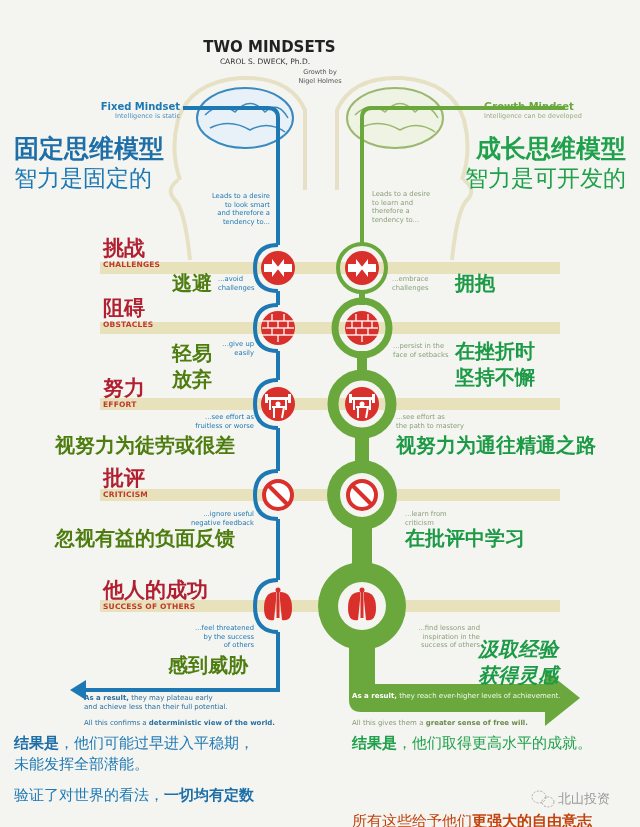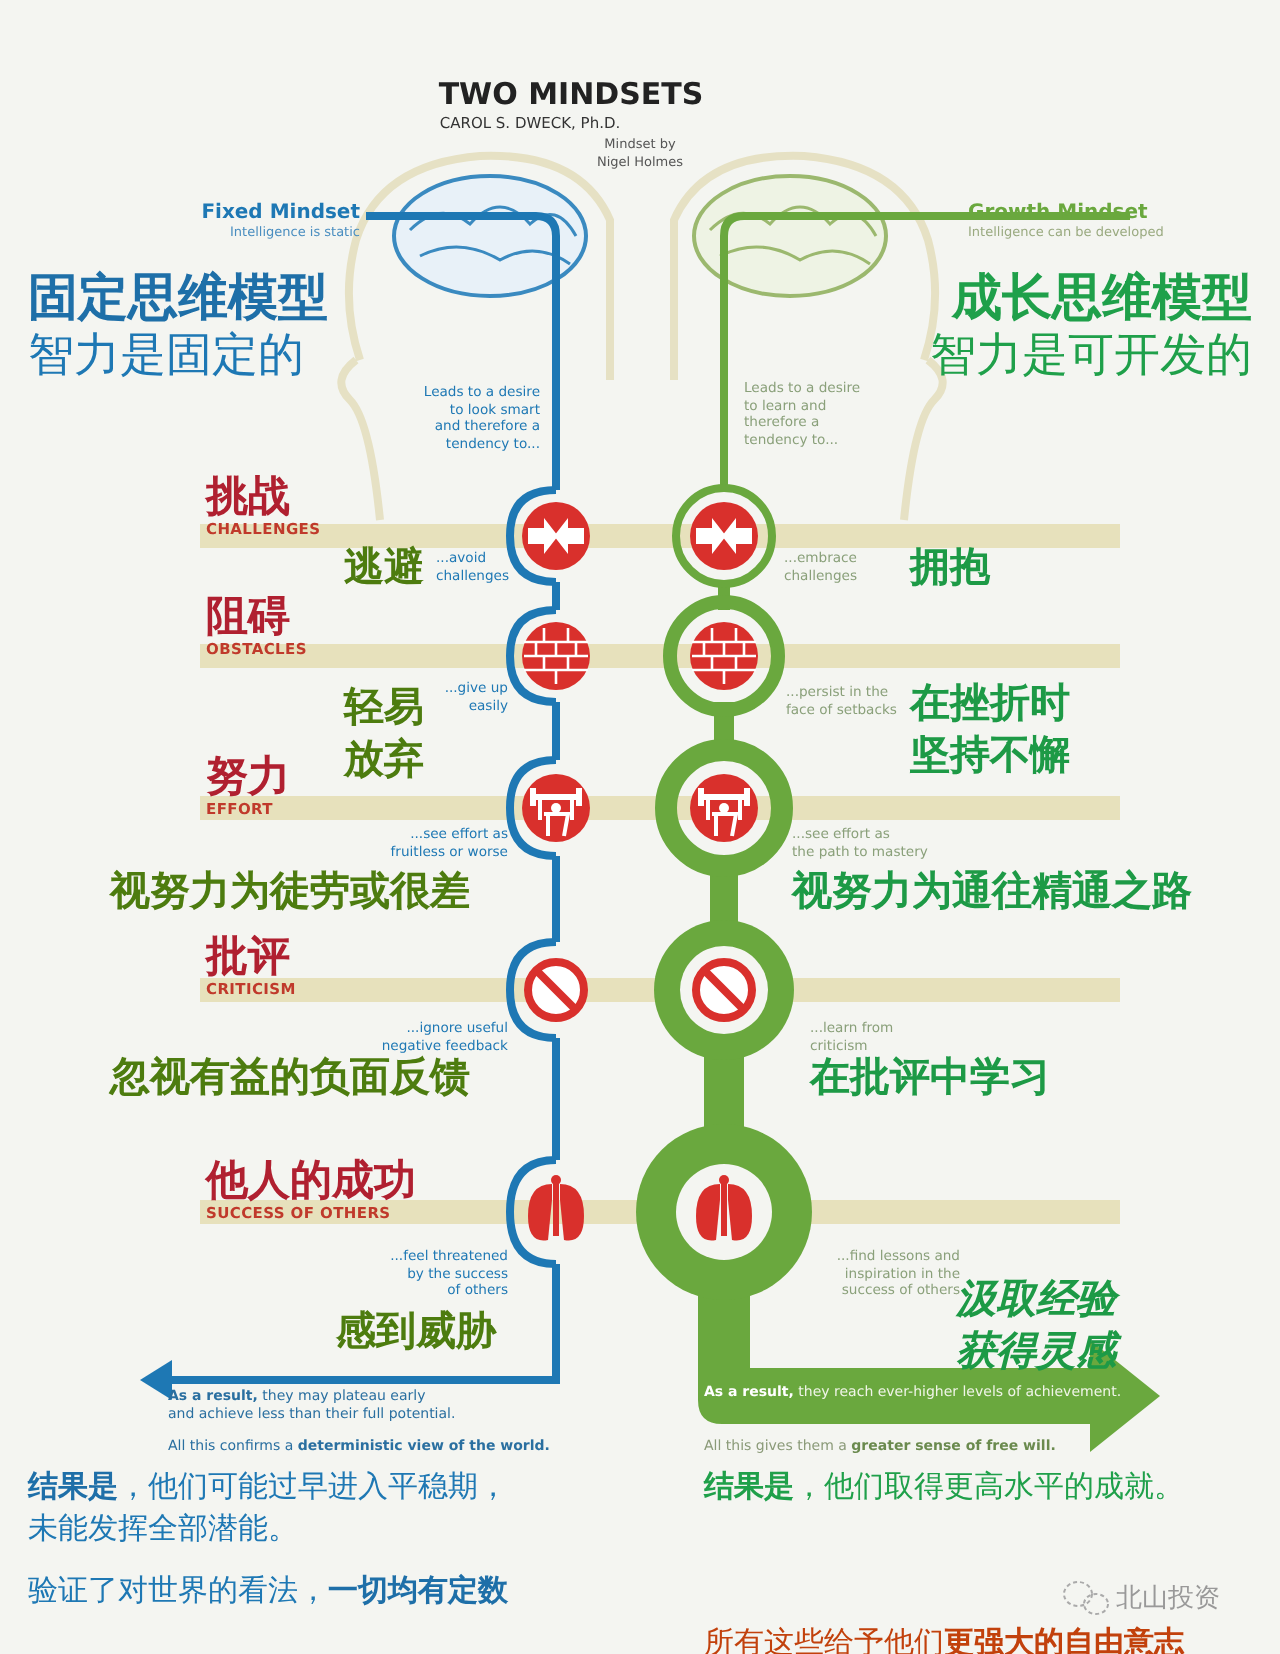--- a/index.html
+++ b/index.html
@@ -1,18 +1,18 @@
 <!DOCTYPE html>
 <html><head>
 <meta charset="utf-8">
 <style>
   html,body{margin:0;padding:0;}
   body{width:640px;height:827px;background:#f4f5f1;position:relative;overflow:hidden;font-family:"DejaVu Sans","Liberation Sans",sans-serif;}
   .abs{position:absolute;}
-  .title{left:16px;width:539px;top:38px;text-align:center;font-family:"DejaVu Sans",sans-serif;font-weight:bold;font-size:15px;color:#222;letter-spacing:0px;}
+  .title{left:0;width:539px;top:38px;text-align:center;font-family:"DejaVu Sans",sans-serif;font-weight:bold;font-size:15px;color:#222;letter-spacing:0px;}
   .author{left:0;width:530px;top:57px;text-align:center;font-size:7.5px;color:#333;}
   .credit{left:0;width:640px;top:68px;text-align:center;font-size:6.5px;color:#555;line-height:9px;}
   .mind-name{font-weight:bold;font-size:10px;}
   .mind-sub{font-size:6.5px;color:#4a8ec0;}
   .cn-big{font-weight:bold;font-size:25px;line-height:30px;}
   .cn-sub{font-size:23px;line-height:28px;}
   .small-en{font-size:6.8px;line-height:8.5px;}
   .cat-cn{font-weight:bold;font-size:21px;color:#b02030;line-height:24px;}
   .cat-en{font-weight:bold;font-size:7.5px;color:#c0392b;letter-spacing:0.2px;}
   .blue{color:#1e78b4;}
@@ -151,21 +151,21 @@
 
   <g fill="none" stroke="#aaa" stroke-width="1" stroke-dasharray="2,1.5">
     <ellipse cx="539" cy="797" rx="7" ry="6"></ellipse>
     <ellipse cx="548" cy="802" rx="6" ry="5"></ellipse>
   </g>
 </svg>
 
 <div class="abs title">TWO MINDSETS</div>
 <div class="abs author">CAROL S. DWECK, Ph.D.</div>
 <div class="abs credit">
-  <div>Mindset by</div>
+  <div>Growth by</div>
   <div>Nigel Holmes</div>
 </div>
 
 <div class="abs" style="left:60px;top:101px;width:120px;text-align:right;">
   <div class="mind-name blue">Fixed Mindset</div>
   <div class="mind-sub">Intelligence is static</div>
 </div>
 <div class="abs cn-big" style="left:14px;top:134px;color:#1e6fa8;">固定思维模型</div>
 <div class="abs cn-sub" style="left:14px;top:164px;color:#1e78b4;">智力是固定的</div>
 <div class="abs small-en blue" style="left:200px;top:192px;width:70px;text-align:right;">

